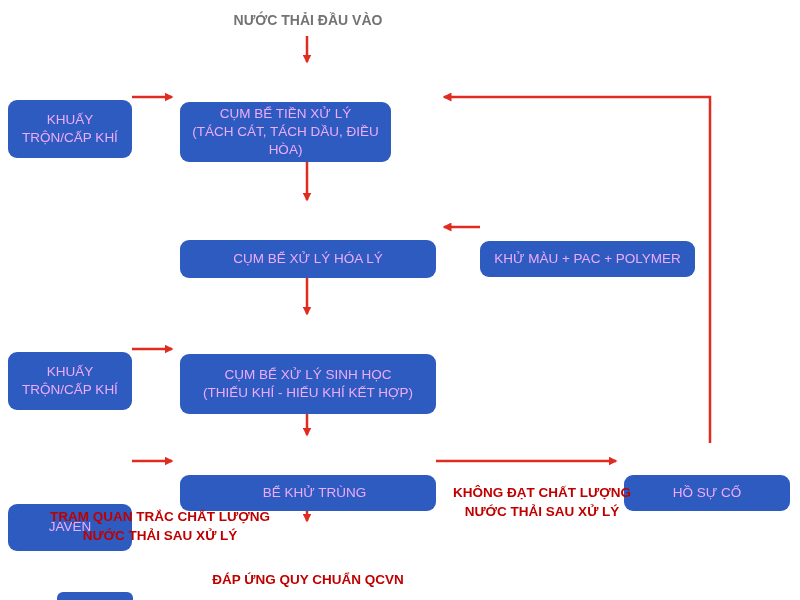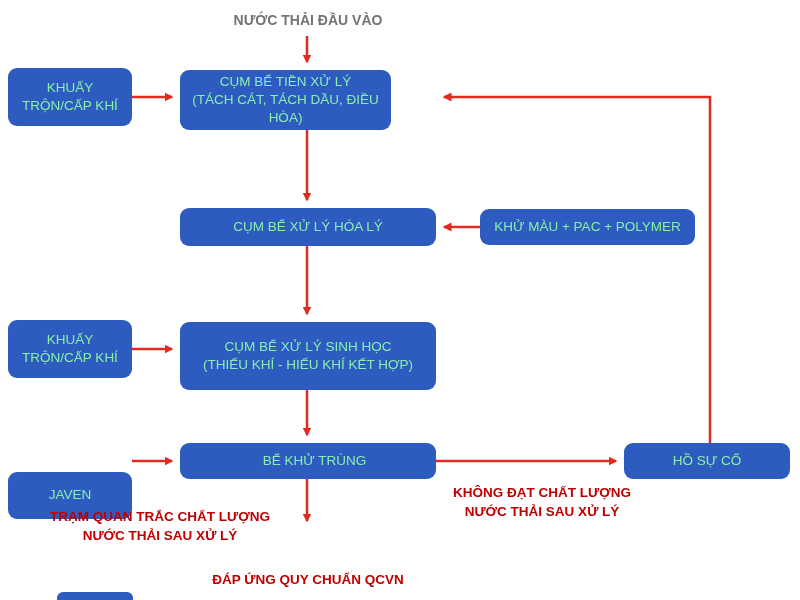--- a/index.html
+++ b/index.html
@@ -7,46 +7,47 @@
     width:800px;height:600px;
     background:#ffffff;
     font-family:"Liberation Sans","DejaVu Sans",sans-serif;
     overflow:hidden;
   }
   .canvas{position:relative;width:800px;height:600px;background:#ffffff;}
   .arrows{position:absolute;left:0;top:0;width:800px;height:600px;pointer-events:none;}
   .box{
     position:absolute;
     background:var(--box,#2d5bbf);
-    color:#86efac;
+    color:#f0abfc;
     border-radius:9px;
     display:flex;align-items:center;justify-content:center;
     text-align:center;
     font-size:13.5px;
     line-height:1.35;
     white-space:pre-line;
     padding:2px 6px;
     box-sizing:border-box;
+    margin-top:32px;
   }
   .title{
     position:absolute;left:180px;top:12px;width:256px;
     text-align:center;color:#737373;font-weight:bold;font-size:14px;
   }
   .redlabel{
     position:absolute;
     color:var(--label,#c00000);
     font-weight:bold;font-size:13.5px;line-height:1.4;
     text-align:center;white-space:pre-line;
   }
   
   .n-mixing1{left:8px;top:68px;width:124px;height:58px;}
   .n-pretreatment{left:180px;top:70px;width:211px;height:60px;}
   .n-chemical{left:180px;top:208px;width:256px;height:38px;}
   .n-decolor{left:480px;top:209px;width:215px;height:36px;}
-  .n-biological{left:180px;top:322px;width:256px;height:68px;}
+  .n-biological{left:180px;top:322px;width:256px;height:60px;}
   .n-mixing2{left:8px;top:320px;width:124px;height:58px;}
   .n-javen{left:8px;top:472px;width:124px;height:47px;}
   .n-disinfection{left:180px;top:443px;width:256px;height:36px;padding-left:19px;}
   .n-emergency{left:624px;top:443px;width:166px;height:36px;}
   .n-receiving{left:180px;top:529px;width:256px;height:34px;}
   .l-monitor{left:36px;top:508px;width:248px;}
   .l-fail{left:438px;top:484px;width:208px;}
   .l-qcvn{left:180px;top:571px;width:256px;}
   .partial{
     position:absolute;left:57px;top:592px;width:76px;height:8px;

